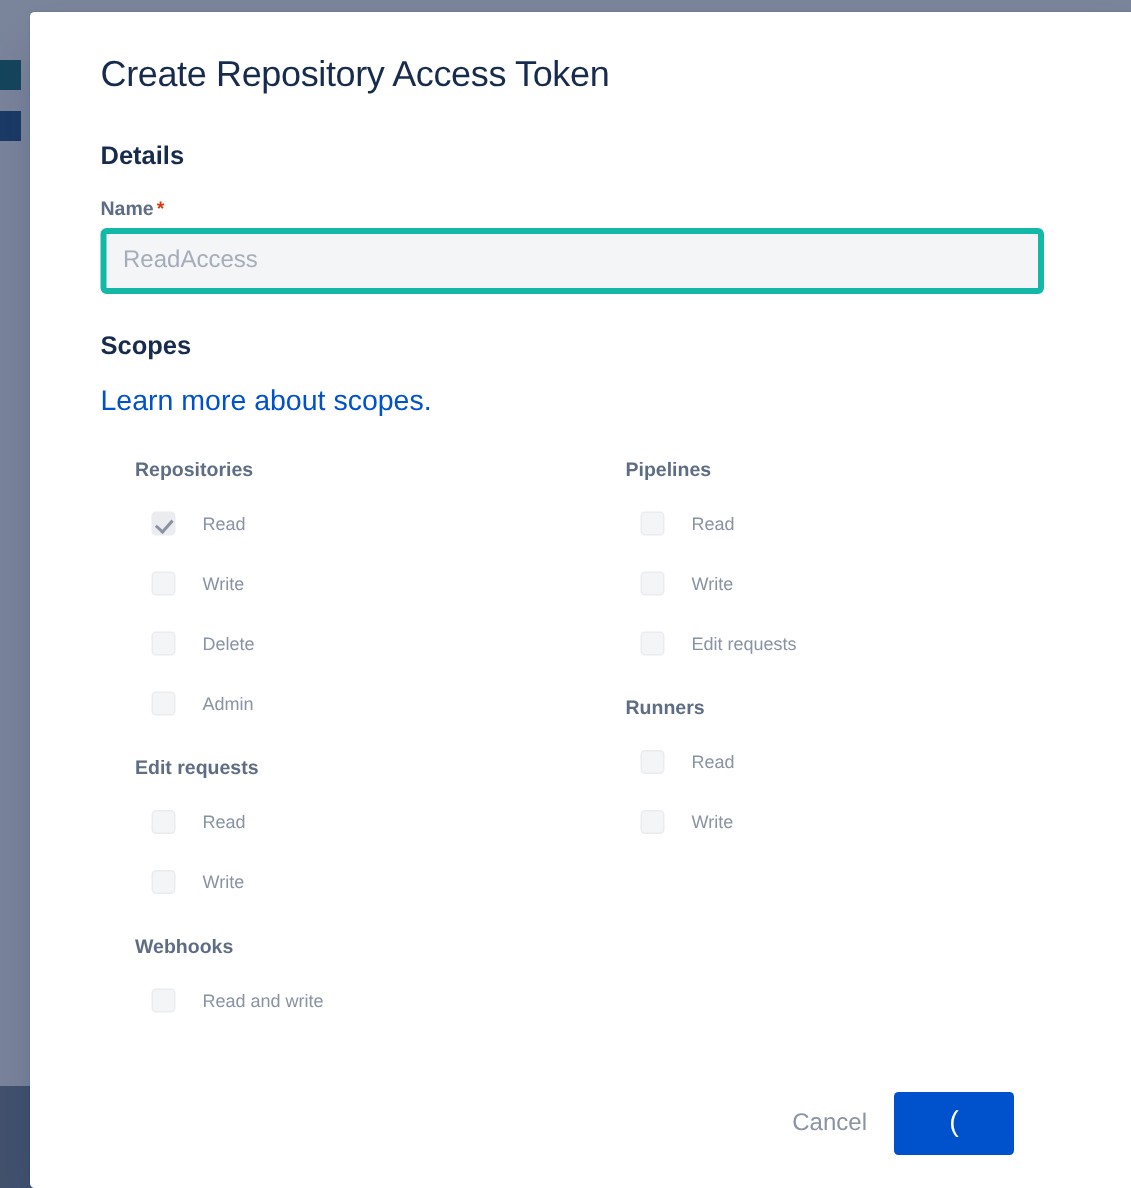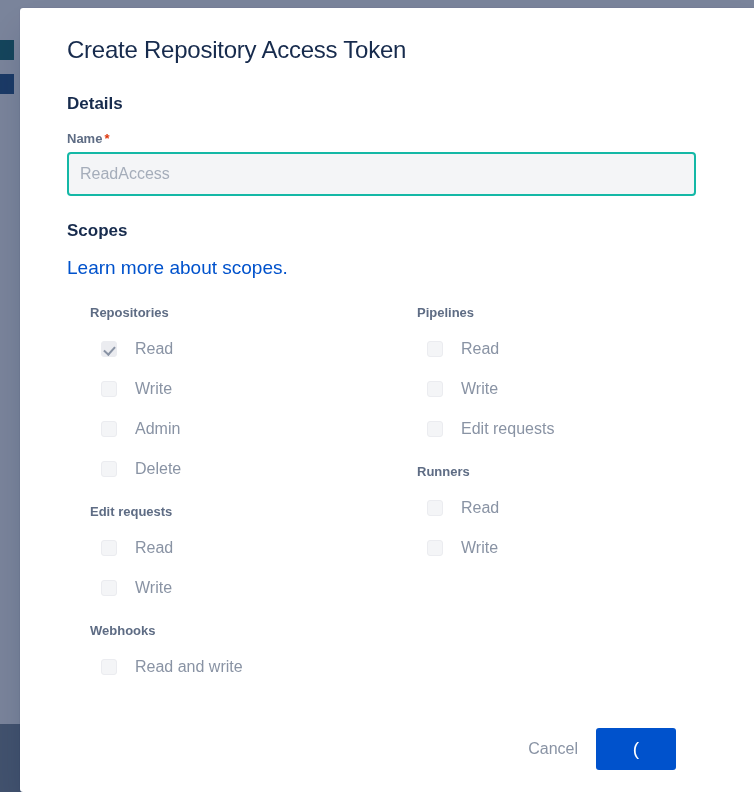--- a/index.html
+++ b/index.html
@@ -88,21 +88,21 @@
   .required-star {
     color: #DE350B;
     font-size: 13px;
     margin-left: 2px;
   }
   #name-input {
     display: block;
     width: 629px;
     height: 44px;
     background: #F4F5F7;
-    border: 2px solid #14b8a6;
+    border: 4px solid #14b8a6;
     border-radius: 4px;
     padding: 0 11px;
     font-family: "Liberation Sans", sans-serif;
     font-size: 16px;
     color: #172B4D;
     outline: none;
   }
   #name-input::placeholder { color: #A5ADBA; opacity: 1; }
 
   #scopes-block { margin-top: 25px; }
@@ -161,21 +161,21 @@
     content: "";
     position: absolute;
     left: 4px; top: 2px;
     width: 5px; height: 9px;
     border: solid #8993A4;
     border-width: 0 2px 2px 0;
     transform: rotate(42deg);
   }
   .cb-label {
     margin-left: 18px;
-    font-size: 16px;
+    font-size: 12px;
     line-height: 20px;
     color: #8993A4;
   }
 
   
   .modal-footer {
     flex: 0 0 auto;
     height: 72px;
     display: flex;
     align-items: center;
@@ -251,25 +251,25 @@
             <div class="scope-item">
               <span class="cb checked"></span>
               <span class="cb-label">Read</span>
             </div>
             <div class="scope-item">
               <span class="cb"></span>
               <span class="cb-label">Write</span>
             </div>
             <div class="scope-item">
               <span class="cb"></span>
+              <span class="cb-label">Delete</span>
+            </div>
+            <div class="scope-item">
+              <span class="cb"></span>
               <span class="cb-label">Admin</span>
-            </div>
-            <div class="scope-item">
-              <span class="cb"></span>
-              <span class="cb-label">Delete</span>
             </div>
           </div>
 
           <div class="scope-group">
             <div class="group-title">Edit requests</div>
             <div class="scope-item">
               <span class="cb"></span>
               <span class="cb-label">Read</span>
             </div>
             <div class="scope-item">

